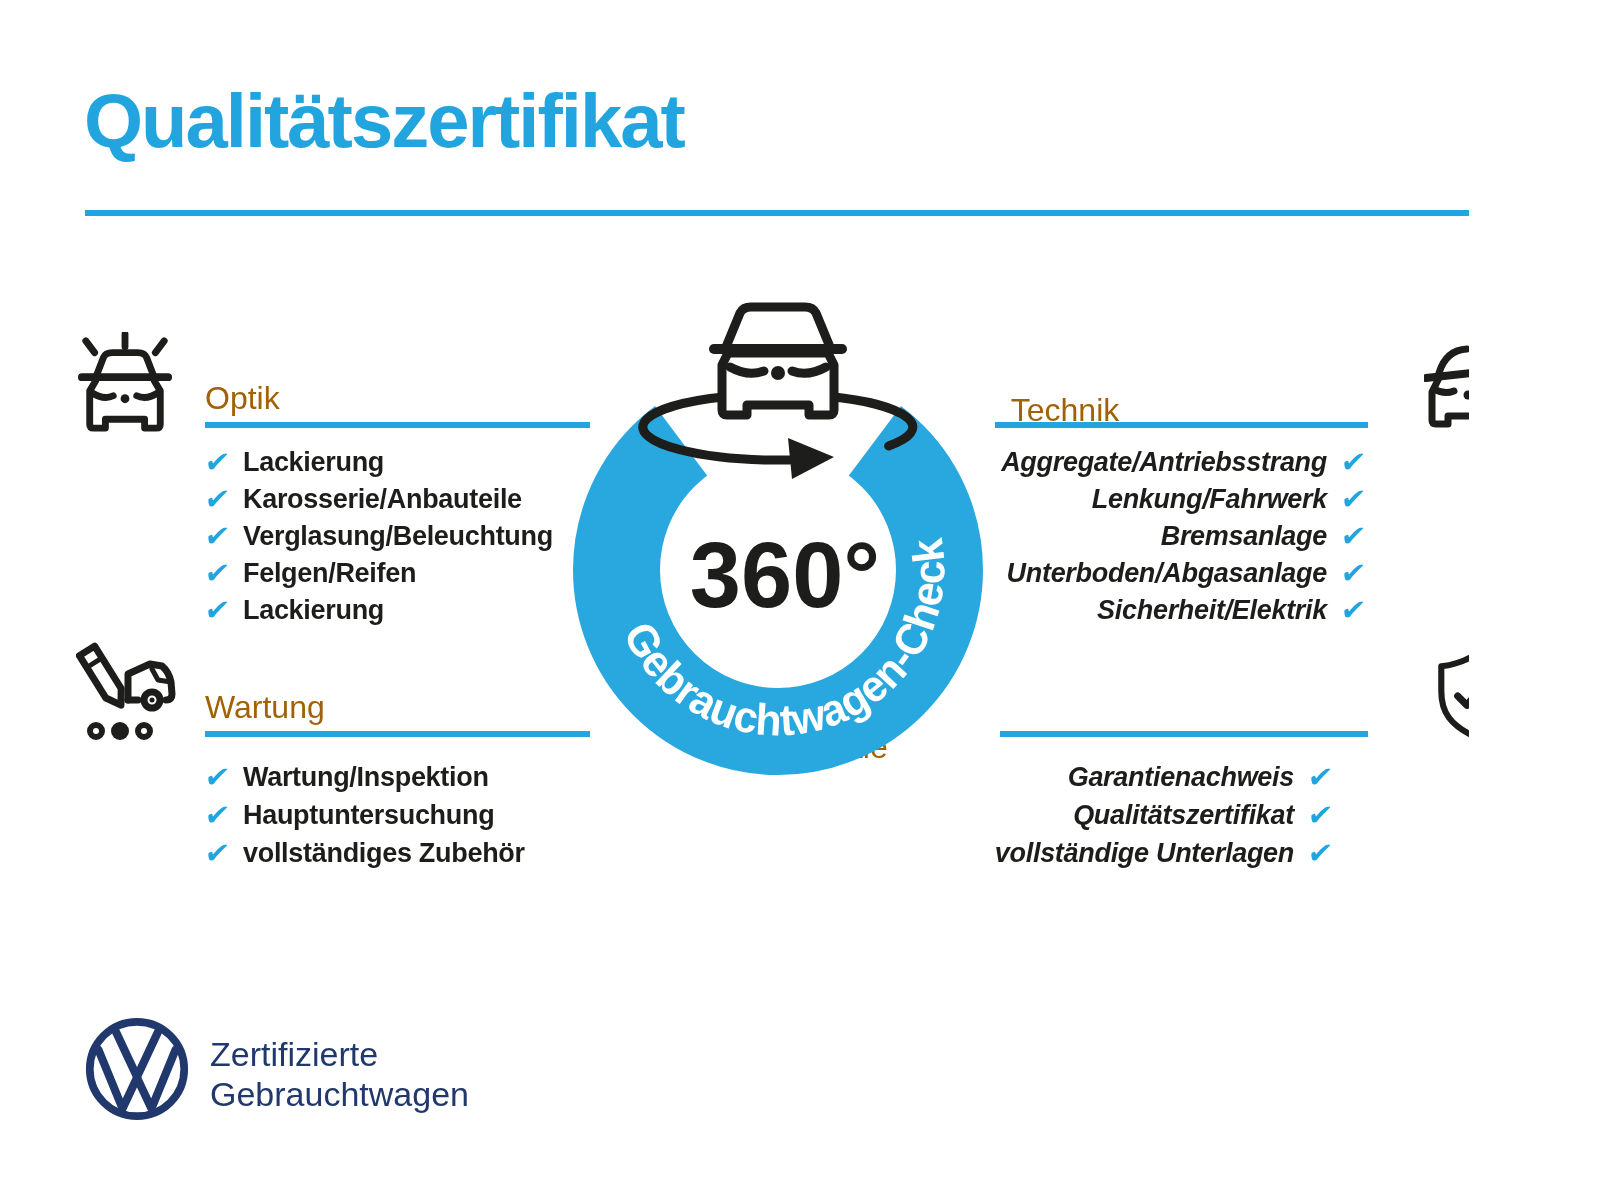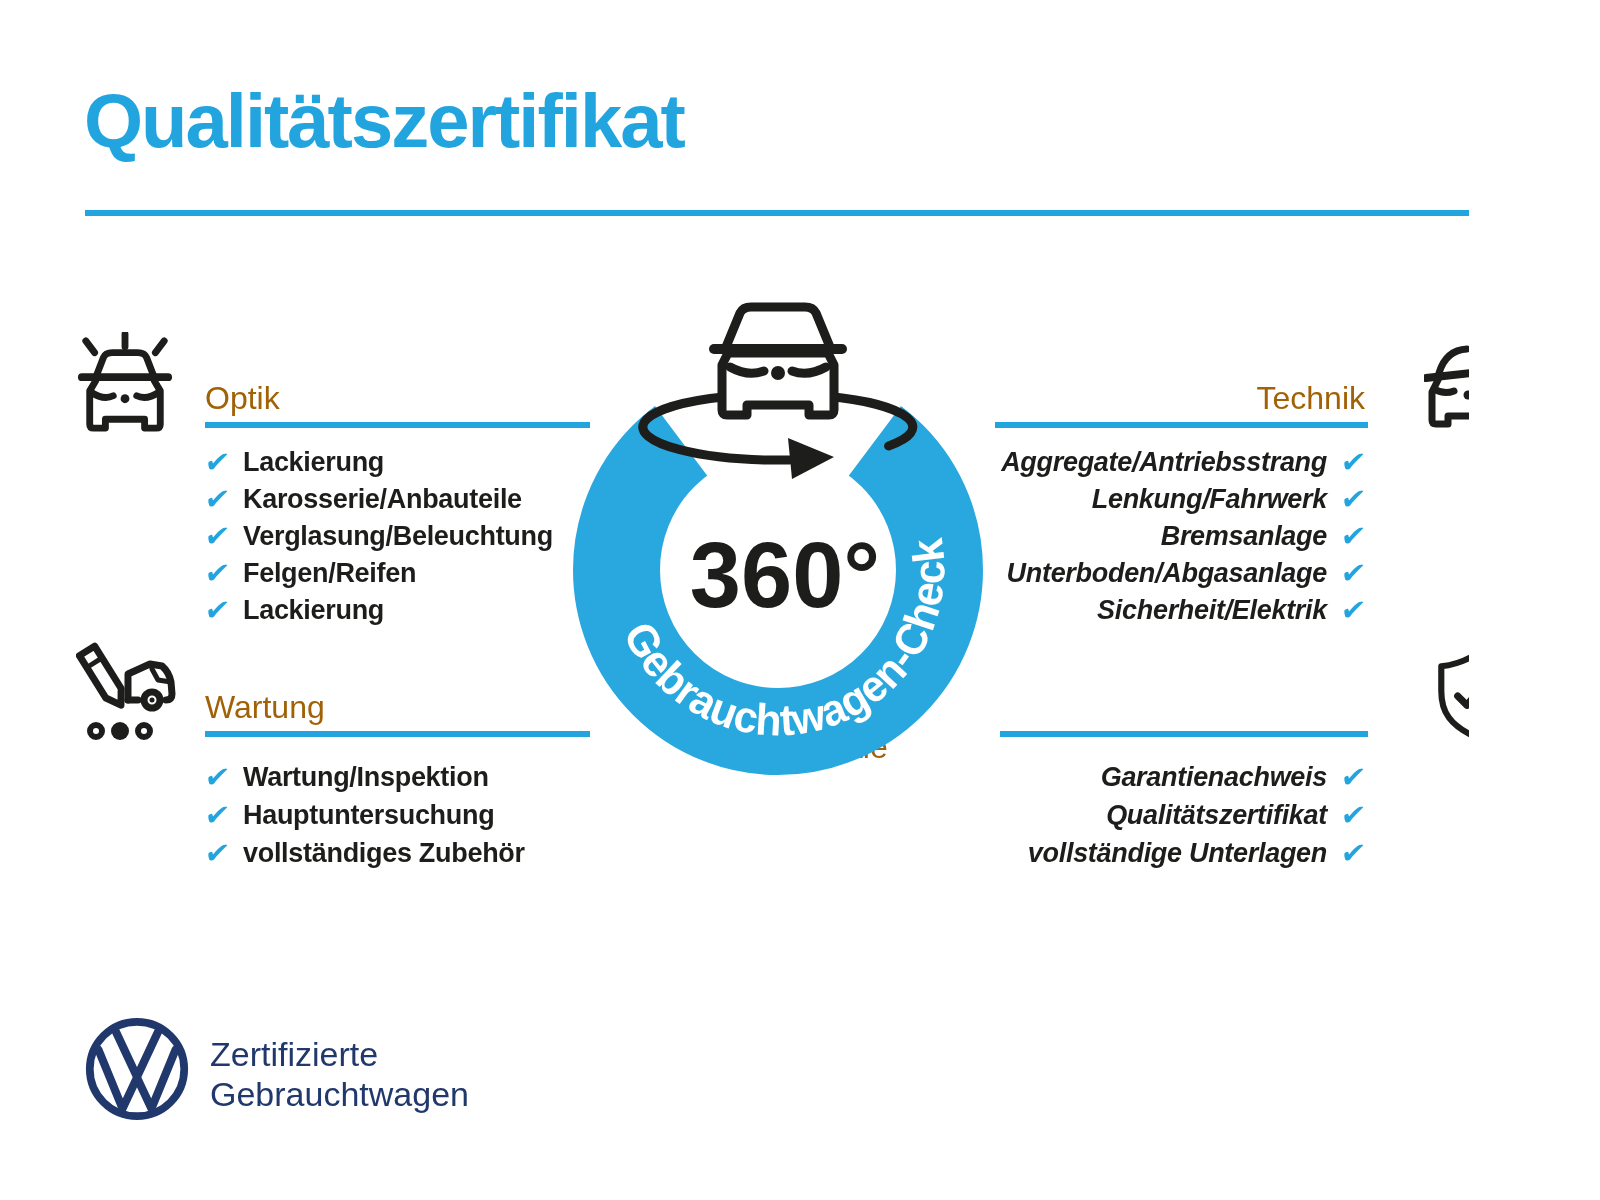--- a/index.html
+++ b/index.html
@@ -73,21 +73,21 @@
       <rect x="51" y="3" width="45" height="43"></rect>
       <path d="M 60,23 L 70,34 L 89,11" stroke-width="8"></path>
       <path d="M 15,37 Q 22,14 43,13"></path>
       <path d="M 2,42 L 48,37" stroke-width="8"></path>
       <path d="M 14,44 L 8,56 L 8,84 Q 8,88 12,88 L 24,88 L 24,80 L 64,80 L 64,88 L 76,88 Q 80,88 80,84 L 80,62"></path>
       <path d="M 91,49 L 91,54 Q 91,60 85,60 L 79,60"></path>
       <path d="M 10,53 Q 20,59 30,55"></path>
       <circle cx="44" cy="59" r="4.5" fill="#1d1d1b" stroke="none"></circle>
     </g>
   </svg>
-  <div class="abs sec-header" style="left:765px;top:381px;width:600px;text-align:right">Technik</div>
+  <div class="abs sec-header" style="left:765px;top:393px;width:600px;text-align:center">Technik</div>
   <div class="abs underline" style="left:995px;top:422px;width:373px"></div>
   <ul class="abs checklist right" style="left:765px;top:444px;width:600px">
       <li>
         <span>Aggregate/Antriebsstrang</span>
         <span class="check">✔</span>
       </li>
       <li>
         <span>Lenkung/Fahrwerk</span>
         <span class="check">✔</span>
       </li>
@@ -139,21 +139,21 @@
     </ul>
 
   <svg class="abs" style="left:1437px;top:654px;width:68px;height:84px" viewBox="0 0 66 82">
     <g stroke="#1d1d1b" stroke-width="6" fill="none" stroke-linecap="round" stroke-linejoin="round">
       <path d="M 33,3 C 24,8 13,11 4,12 L 4,36 C 4,58 14,69 33,79 C 52,69 62,58 62,36 L 62,12 C 53,11 42,8 33,3 Z"></path>
       <path d="M 20,41 L 29,50 L 47,28" stroke-width="7"></path>
     </g>
   </svg>
   <div class="abs sec-header" style="left:765px;top:730px;width:600px;text-align:left">Garantie</div>
   <div class="abs underline" style="left:1000px;top:731px;width:368px"></div>
-  <ul class="abs checklist right bottom" style="left:765px;top:758px;width:600px">
+  <ul class="abs checklist right bottom" style="left:732px;top:758px;width:600px">
       <li>
         <span>Garantienachweis</span>
         <span class="check">✔</span>
       </li>
       <li>
         <span>Qualitätszertifikat</span>
         <span class="check">✔</span>
       </li>
       <li>
         <span>vollständige Unterlagen</span>

